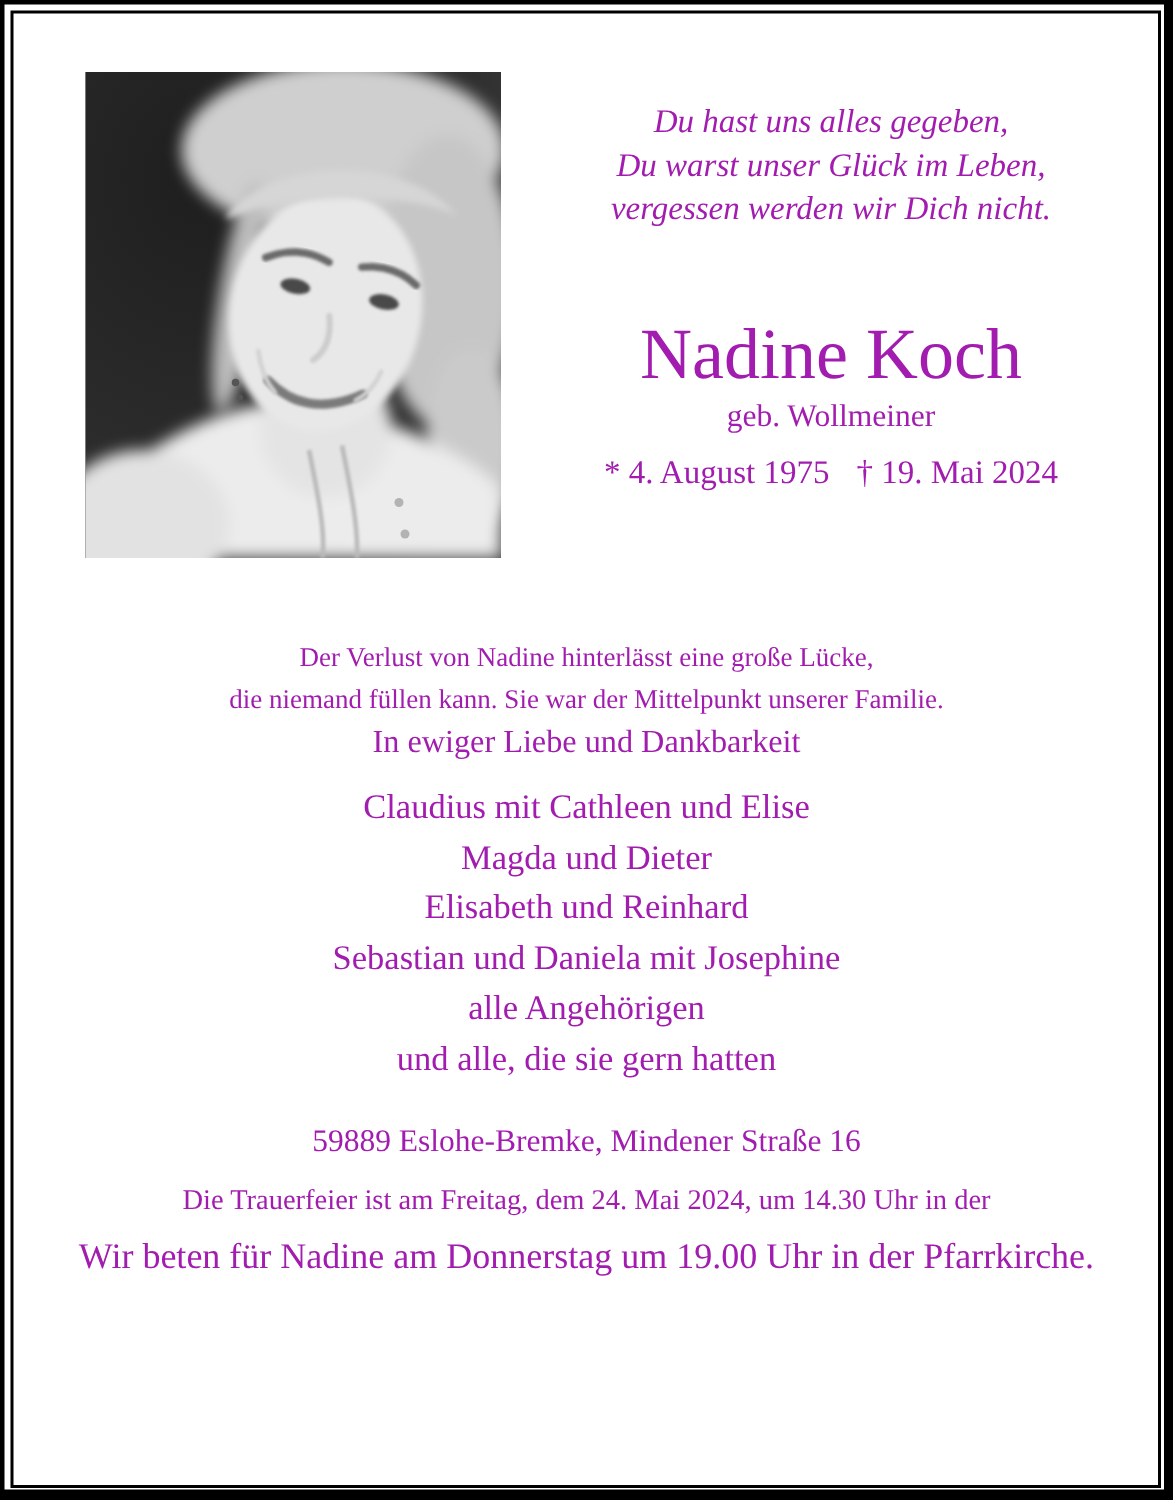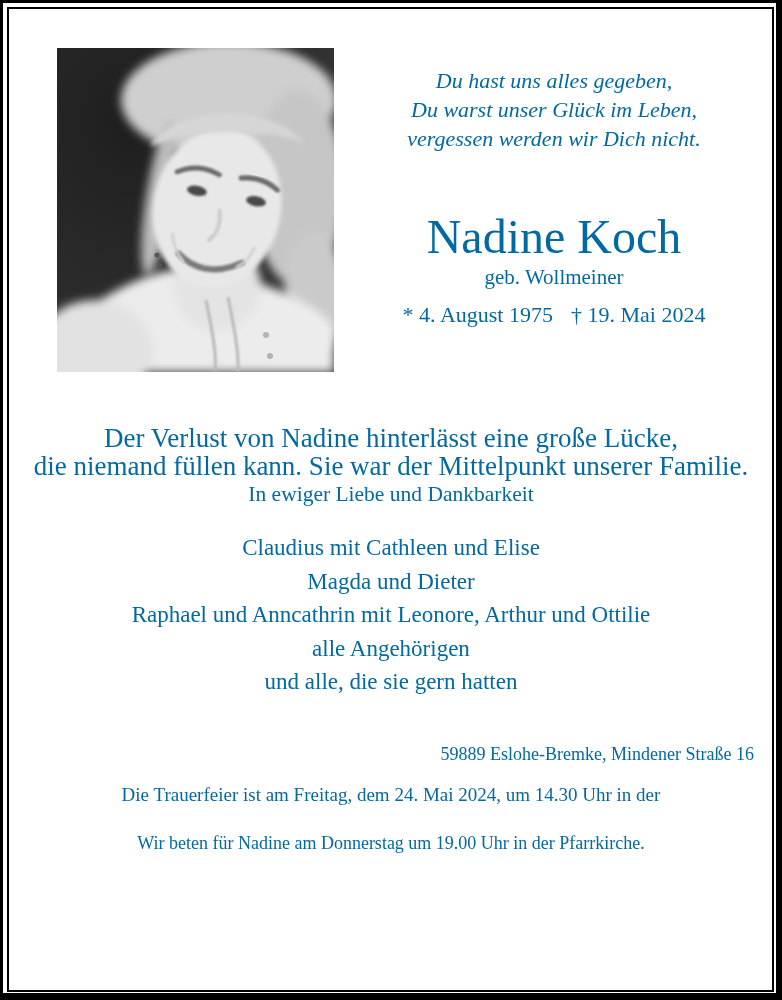--- a/index.html
+++ b/index.html
@@ -1,21 +1,21 @@
 <!DOCTYPE html>
 <html><head>
 <meta charset="utf-8">
 <style>
   html, body { margin: 0; padding: 0; background: #ffffff; }
   .page {
     position: relative;
     width: 782px; height: 1000px;
     background: #ffffff;
     font-family: "Liberation Serif", serif;
-    color: #0369a1;
+    color: #a21caf;
     overflow: hidden;
   }
   .frame-outer {
     position: absolute; inset: 0;
     border-style: solid; border-color: #000;
     border-width: 3px 6px 7px 3px;
     box-sizing: border-box;
   }
   .frame-inner {
     position: absolute; left: 7px; top: 7px; right: 8px; bottom: 8px;
@@ -51,44 +51,43 @@
     font-size: 22px; line-height: 25px;
     margin-top: 13px;
     white-space: nowrap;
   }
   .life-dates .birth { margin-right: 18px; margin-top: 23px; }
   .main-text {
     position: absolute; left: 28px; right: 28px; top: 424px;
     text-align: center;
   }
   .tribute-line {
-    font-size: 27px; line-height: 28px;
+    font-size: 18px; line-height: 28px;
     white-space: nowrap;
   }
   .closing-line {
     font-size: 21.5px; line-height: 28px;
   }
-  .mourners { margin-top: 23px; }
+  .mourners { margin-top: 13px; }
   .mourner-line {
     font-size: 23px; line-height: 33.5px;
     white-space: nowrap;
   }
   .address-line {
-    font-size: 18px; line-height: 28px;
-    margin-top: 41px;
-    text-align: right;
+    font-size: 21px; line-height: 28px;
+    margin-top: 24px;
   }
   .funeral { margin-top: 13px; }
   .funeral-line {
     font-size: 19px; line-height: 28px;
     white-space: nowrap;
   }
   .prayer-line {
-    font-size: 18px; line-height: 28px;
-    margin-top: 20px;
+    font-size: 24px; line-height: 28px;
+    margin-top: 9px;
     white-space: nowrap;
   }
 </style>
 </head>
 <body>
 
 <div class="page">
   <div class="frame-outer"></div>
   <div class="frame-inner"></div>
 
@@ -174,21 +173,22 @@
   <div class="main-text">
     <div>
       <div class="tribute-line">Der Verlust von Nadine hinterlässt eine große Lücke,</div>
       <div class="tribute-line">die niemand füllen kann. Sie war der Mittelpunkt unserer Familie.</div>
     </div>
     <div class="closing-line">In ewiger Liebe und Dankbarkeit</div>
 
     <div class="mourners">
       <div class="mourner-line">Claudius mit Cathleen und Elise</div>
       <div class="mourner-line">Magda und Dieter</div>
-      <div class="mourner-line">Raphael und Anncathrin mit Leonore, Arthur und Ottilie</div>
+      <div class="mourner-line">Elisabeth und Reinhard</div>
+      <div class="mourner-line">Sebastian und Daniela mit Josephine</div>
       <div class="mourner-line">alle Angehörigen</div>
       <div class="mourner-line">und alle, die sie gern hatten</div>
     </div>
 
     <div class="address-line">59889 Eslohe-Bremke, Mindener Straße 16</div>
 
     <div class="funeral">
       <div class="funeral-line">Die Trauerfeier ist am Freitag, dem 24. Mai 2024, um 14.30 Uhr in der</div>
     </div>
 

